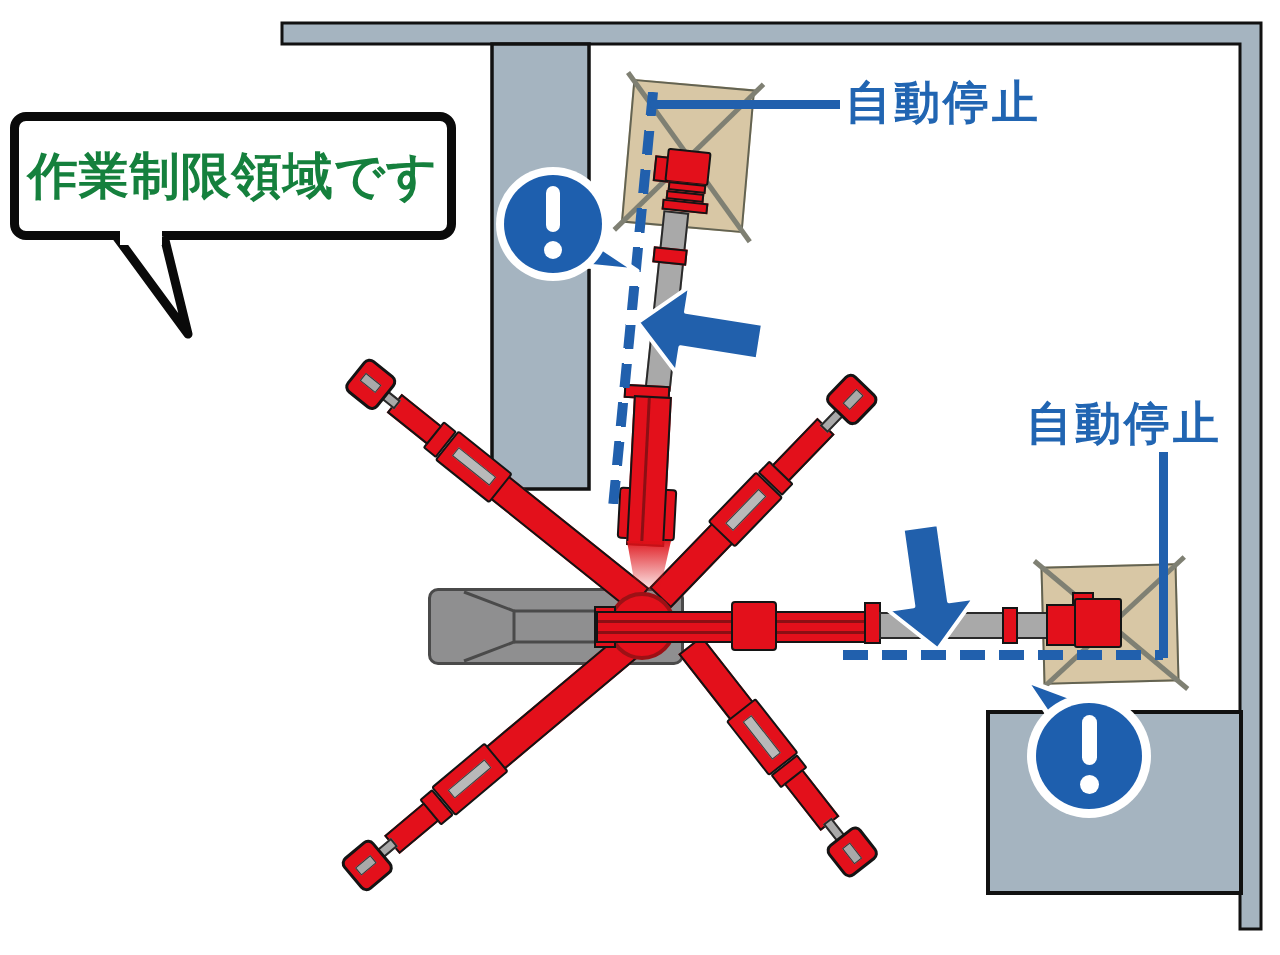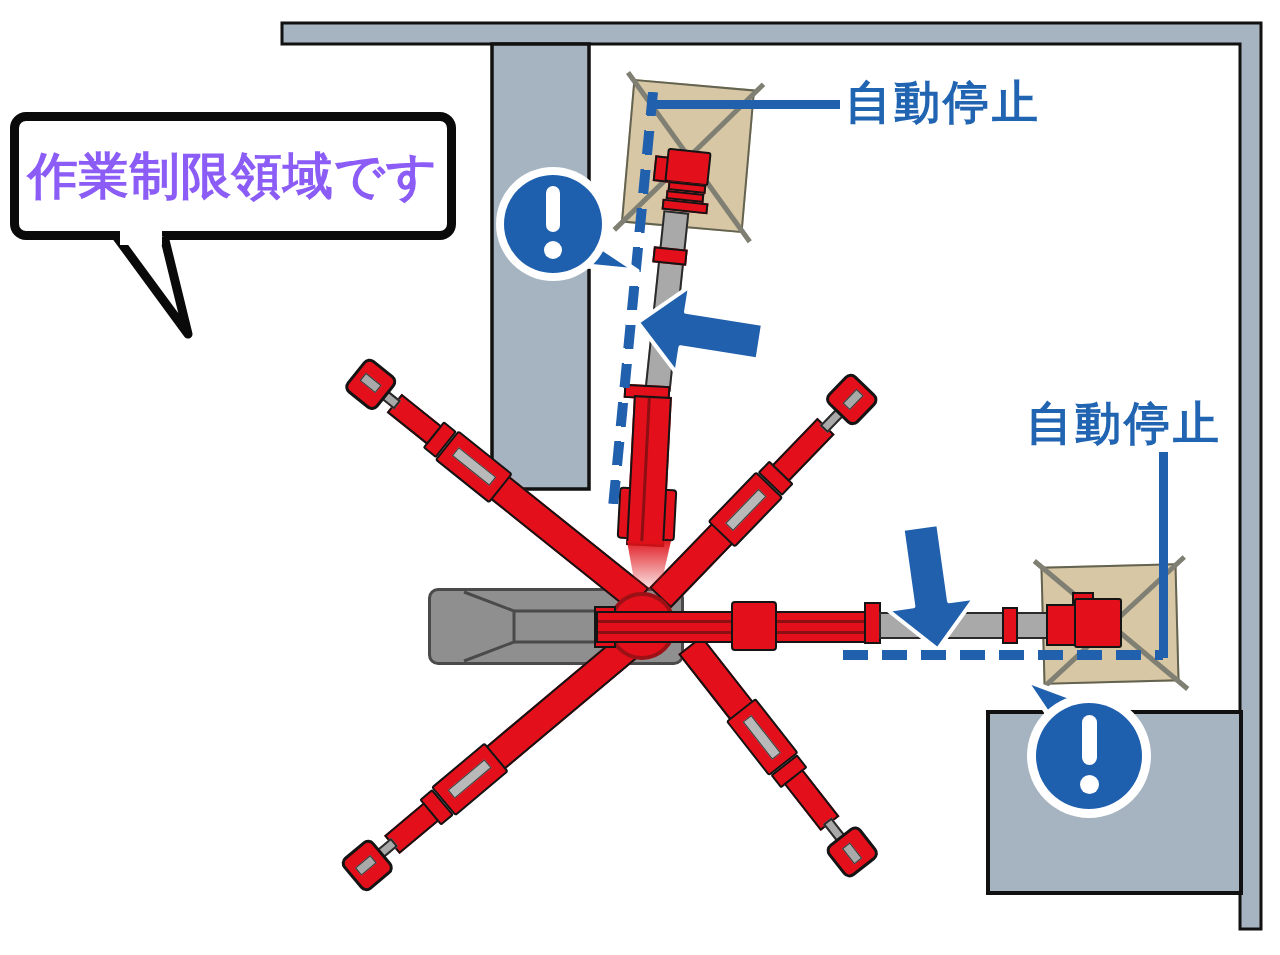--- a/index.html
+++ b/index.html
@@ -31,21 +31,21 @@
   .callout-label{color:#2165b2;font-size:46px;font-weight:800;letter-spacing:3px;white-space:nowrap;}
   .callout-line{background:#2160ad;}
 
   .warn-white{background:#ffffff;border-radius:50%;}
   .warn-blue{background:#1e5fae;border-radius:50%;}
   .warn-bar{position:absolute;background:#fff;border-radius:8px;}
   .warn-dot{position:absolute;background:#fff;border-radius:50%;}
 
   .bubble{background:#fff;border:9px solid #0a0a0a;border-radius:16px;
           display:flex;align-items:center;justify-content:center;}
-  .bubble-text{color:#8b5cf6;font-size:50px;font-weight:900;letter-spacing:1px;white-space:nowrap;}
+  .bubble-text{color:#15803d;font-size:50px;font-weight:900;letter-spacing:1px;white-space:nowrap;}
 
   .boomline{position:absolute;left:0;right:0;height:3px;background:#8c0f14;}
 </style>
 </head>
 <body>
 
 <div id="stage">
 
   <svg class="abs" style="left:0;top:0" width="1280" height="955">
     <polygon points="282,23 1261,23 1261,929 1240,929 1240,44 282,44" fill="#a5b4c0" stroke="#111" stroke-width="3"></polygon>

